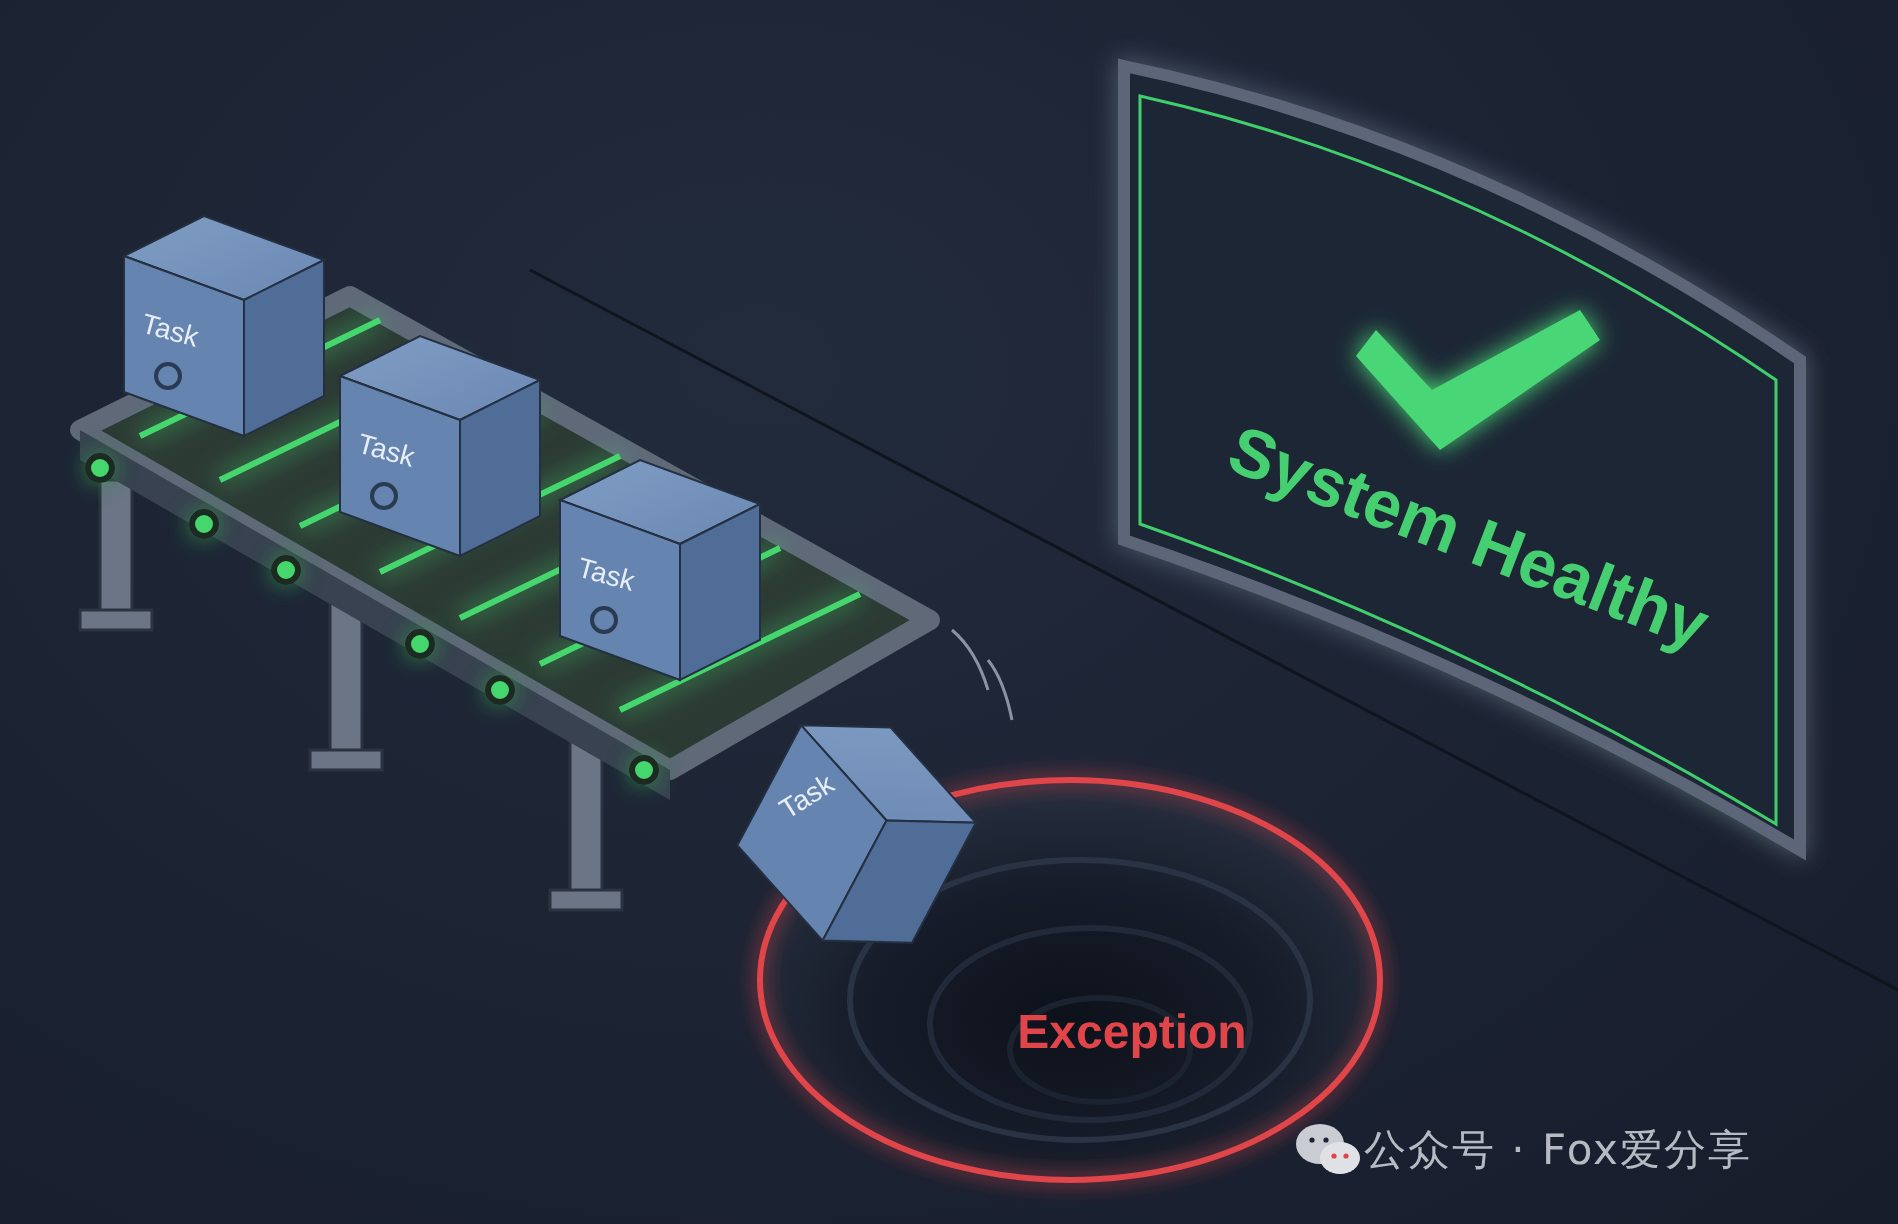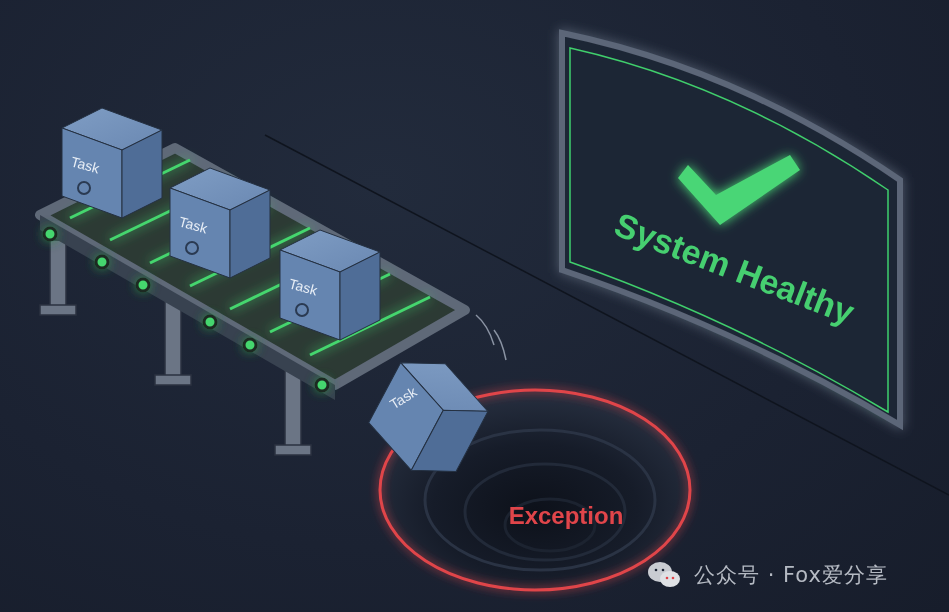--- a/index.html
+++ b/index.html
@@ -1,18 +1,18 @@
 <!DOCTYPE html>
 <html><head>
 <meta charset="utf-8">
 <style>
   html,body{margin:0;padding:0;background:#1c2434;}
   #stage{position:relative;width:949px;height:612px;overflow:hidden;background:radial-gradient(ellipse at 40% 30%,#222b3c 0%,#1b2232 60%,#171d2b 100%);font-family:"DejaVu Sans","Liberation Sans",sans-serif;}
   svg{position:absolute;left:0;top:0;}
-  .watermark{position:absolute;left:646px;top:560px;display:flex;align-items:center;gap:12px;color:#b5bac3;font-size:21px;letter-spacing:1px;}
+  .watermark{position:absolute;left:646px;top:560px;display:flex;align-items:center;gap:0;color:#b5bac3;font-size:21px;letter-spacing:1px;}
   .wm-icon{width:36px;height:30px;position:relative;}
 </style>
 </head>
 <body>
 
 <div id="stage">
 <svg width="949" height="612" viewBox="0 0 949 612">
   <defs>
     <filter id="glowG" x="-30%" y="-30%" width="160%" height="160%">
       <feGaussianBlur stdDeviation="6" result="b"></feGaussianBlur>

